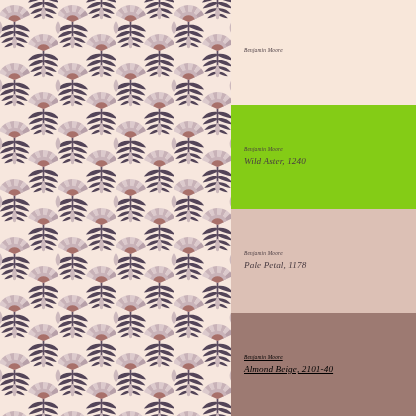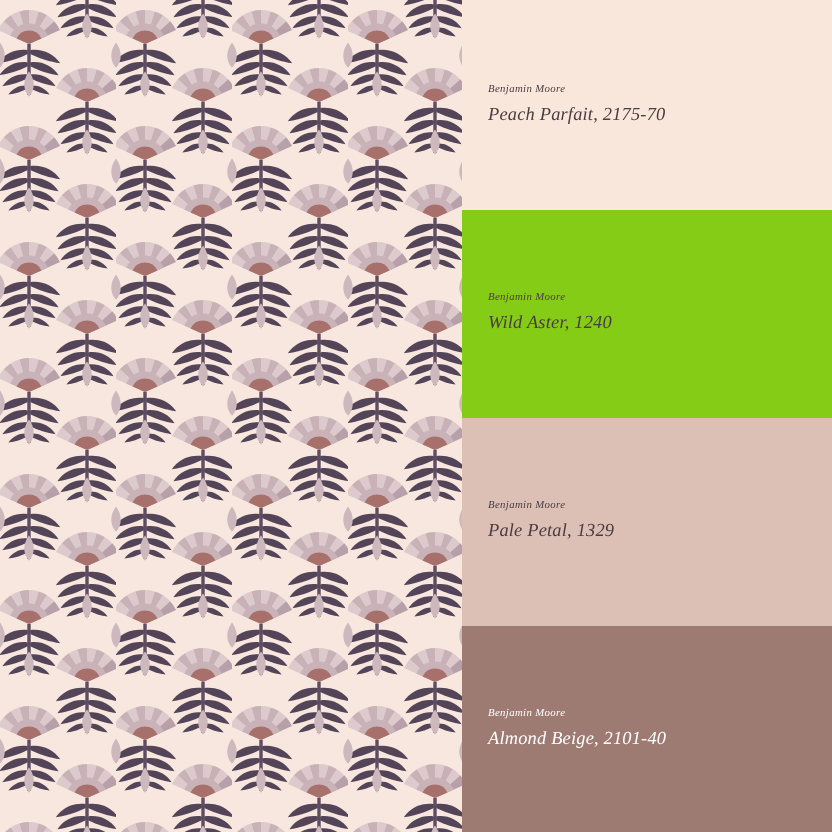--- a/index.html
+++ b/index.html
@@ -119,32 +119,31 @@
 
       <rect x="0" y="0" width="231" height="416" fill="#f7e7de"></rect>
       <rect x="0" y="0" width="231" height="416" fill="url(#wallpaper)"></rect>
     </svg>
   </div>
 
   <div id="swatch-column" style="width: 185px;">
 
     <div class="swatch" style="background: rgb(248, 231, 218); color: rgb(74, 60, 66); height: 105px; flex: 0 0 105px;">
       <div class="swatch-brand">Benjamin Moore</div>
-      <div class="swatch-name">Peach Parfait, 2175-70</div>
     </div>
 
     <div class="swatch" style="background: #84cc16; color: rgb(74, 60, 66); height: 104px; flex: 0 0 104px;">
       <div class="swatch-brand">Benjamin Moore</div>
       <div class="swatch-name">Wild Aster, 1240</div>
     </div>
 
     <div class="swatch" style="background: rgb(220, 192, 181); color: rgb(74, 60, 66); height: 104px; flex: 0 0 104px;">
       <div class="swatch-brand">Benjamin Moore</div>
-      <div class="swatch-name">Pale Petal, 1329</div>
+      <div class="swatch-name">Pale Petal, 1178</div>
     </div>
 
-    <div class="swatch" style="background: rgb(157, 122, 114); color: #ffffff; height: 103px; flex: 0 0 103px;">
+    <div class="swatch" style="background: rgb(157, 122, 114); color: #000000; height: 103px; flex: 0 0 103px; text-decoration: underline;">
       <div class="swatch-brand">Benjamin Moore</div>
       <div class="swatch-name">Almond Beige, 2101-40</div>
     </div>
 
   </div>
 </div>
 
 </body></html>

